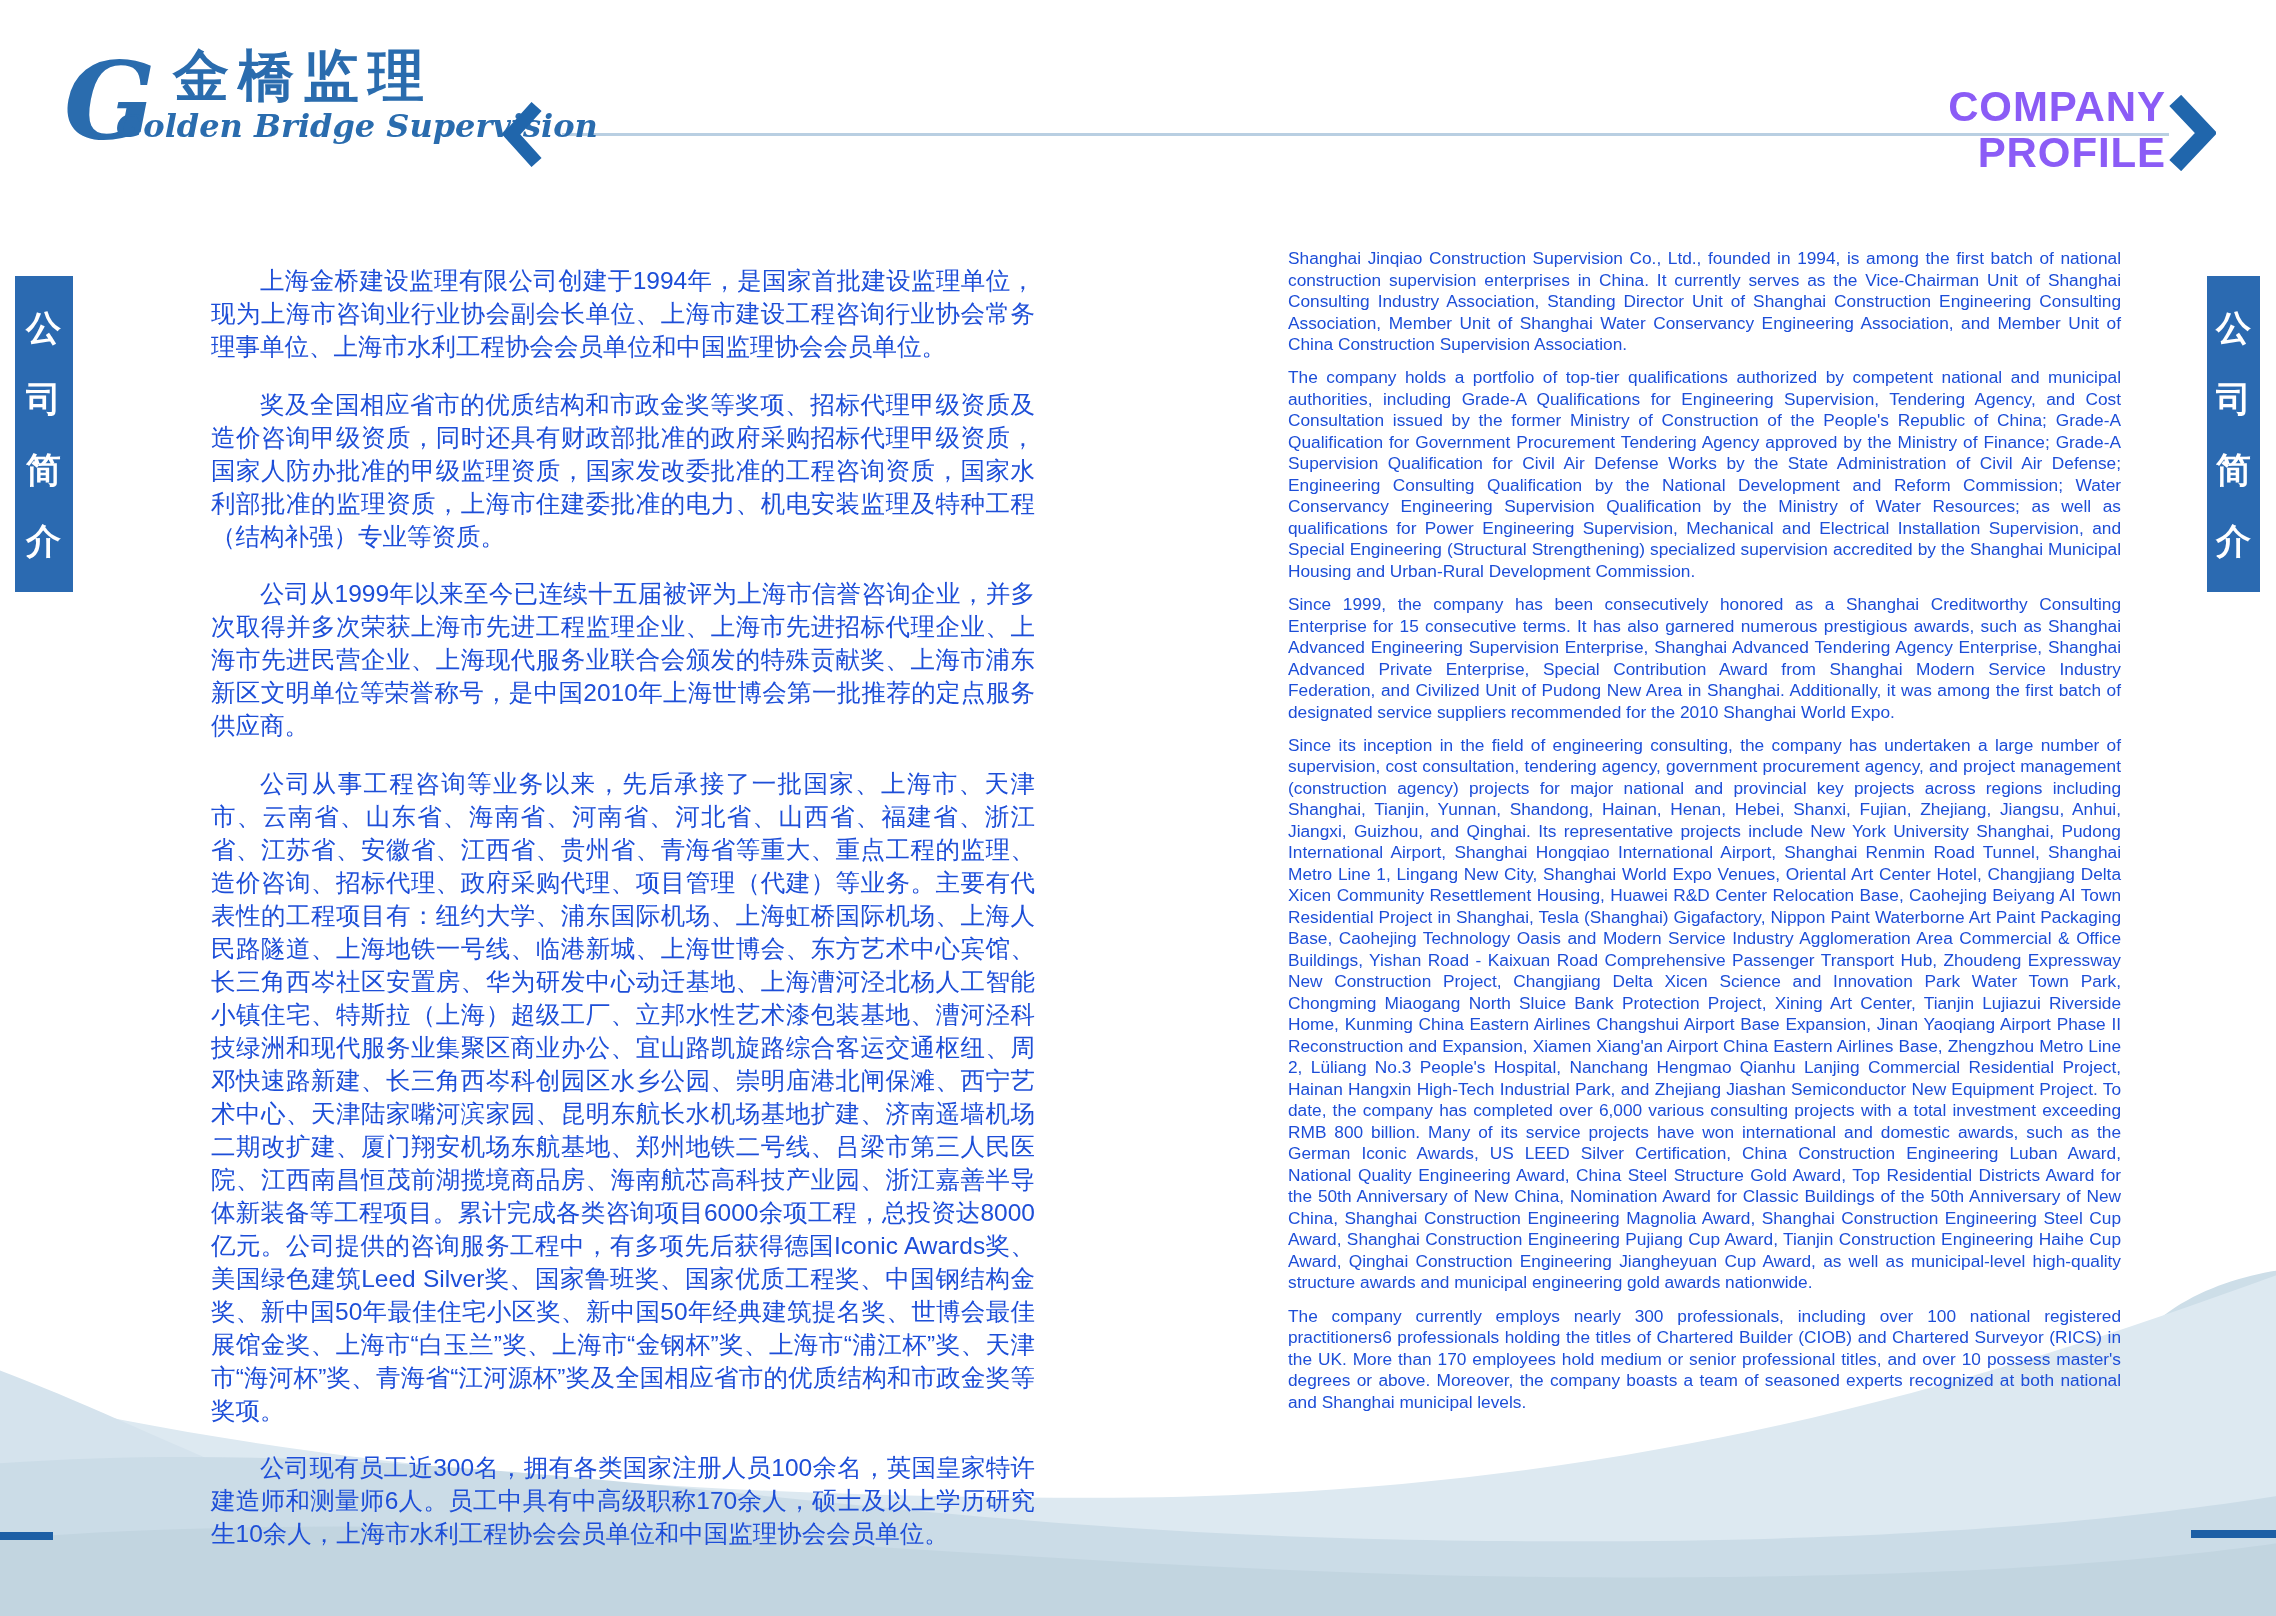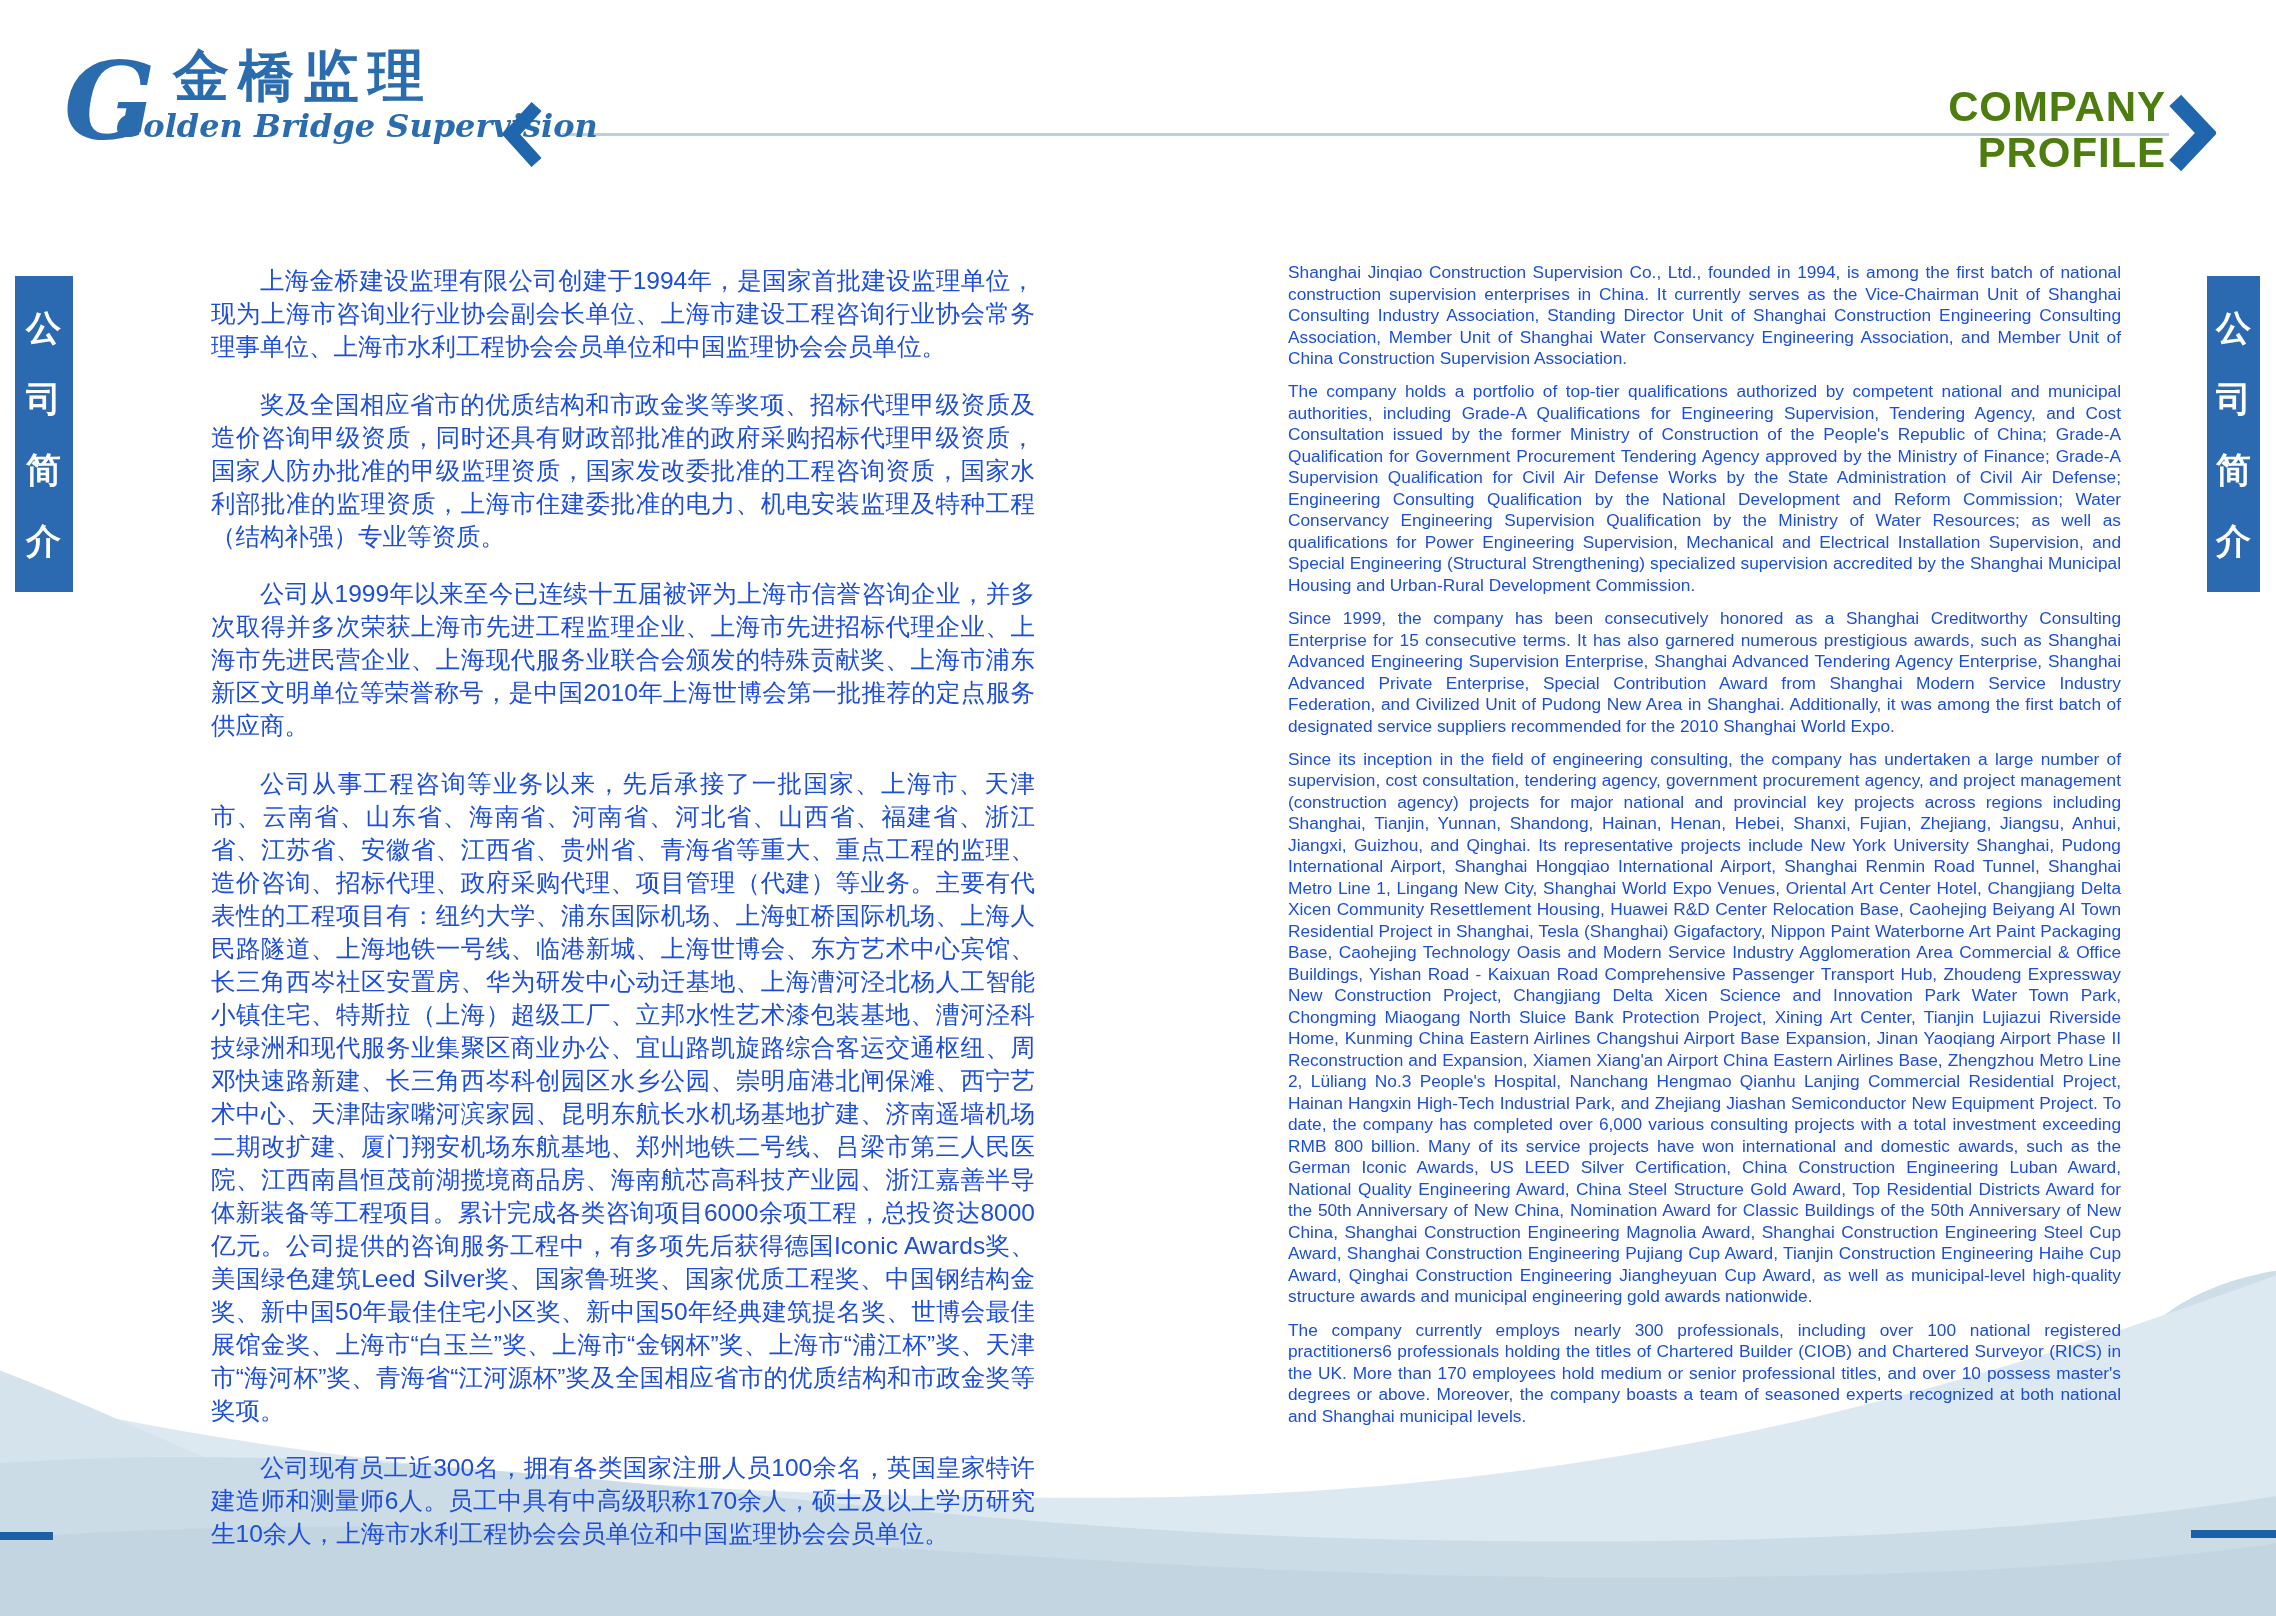--- a/index.html
+++ b/index.html
@@ -10,34 +10,34 @@
   .waves{position:absolute;left:0;bottom:0;width:2277px;height:391px;z-index:0;}
 
   
   .logo-g{position:absolute;left:64px;top:47px;font:italic 700 107px "DejaVu Serif",serif;color:#2a6cae;z-index:3;line-height:1;}
   .logo-cn{position:absolute;left:173px;top:47px;font-family:"DejaVu Serif",serif;font-weight:700;font-size:56px;letter-spacing:9px;color:#2a6cae;z-index:3;line-height:1;text-align:center;}
   .logo-en{position:absolute;left:116px;top:107px;font:italic 600 32px "DejaVu Serif",serif;color:#2a6cae;z-index:3;white-space:nowrap;}
   .chev-left{position:absolute;left:502px;top:102px;z-index:3;}
   .chev-right{position:absolute;left:2167px;top:95px;z-index:3;}
   .header-rule{position:absolute;left:562px;top:133px;width:1607px;height:2.7px;background:#b9cfe2;z-index:1;}
   .page-title{position:absolute;left:1846px;top:84px;width:320px;text-align:right;z-index:2;
-      font-weight:bold;font-size:42px;line-height:46px;color:#4d7c0f;letter-spacing:0.9px;font-family:"Liberation Sans",sans-serif;}
+      font-weight:bold;font-size:42px;line-height:46px;color:#8b5cf6;letter-spacing:0.9px;font-family:"Liberation Sans",sans-serif;}
 
   
   .vtab{position:absolute;background:#2b6ab1;display:flex;flex-direction:column;align-items:center;
         justify-content:space-around;z-index:2;padding:16.4px 0;box-sizing:border-box;}
   .vtab-left{left:14.5px;top:276px;width:58px;height:316px;}
   .vtab-right{left:2207px;top:276px;width:53px;height:316px;}
   .vtab span{color:#ffffff;font-size:35px;font-weight:bold;line-height:1;}
 
   
   .col{position:absolute;z-index:2;color:#1d4ed8;}
   .col-zh{left:211px;top:264px;width:824px;font-size:24.5px;line-height:33px;text-align:justify;}
   .col-zh p{margin:0 0 24.5px 0;text-indent:2em;}
-  .col-en{left:1288px;top:262px;width:833px;font-size:17.3px;line-height:21.5px;text-align:justify;}
+  .col-en{left:1288px;top:248px;width:833px;font-size:17.3px;line-height:21.5px;text-align:justify;}
   .col-en p{margin:0 0 11.8px 0;}
 
   
   .dash{position:absolute;height:8.2px;background:#1d5fa5;z-index:3;}
   .dash-left{left:0;top:1532px;width:53px;}
   .dash-right{left:2191px;top:1530px;width:85px;}
 </style>
 </head>
 <body>
 

